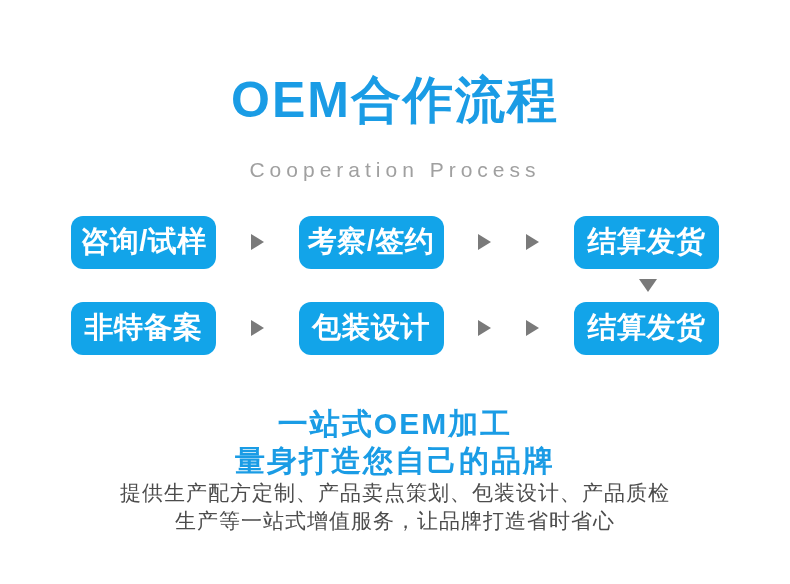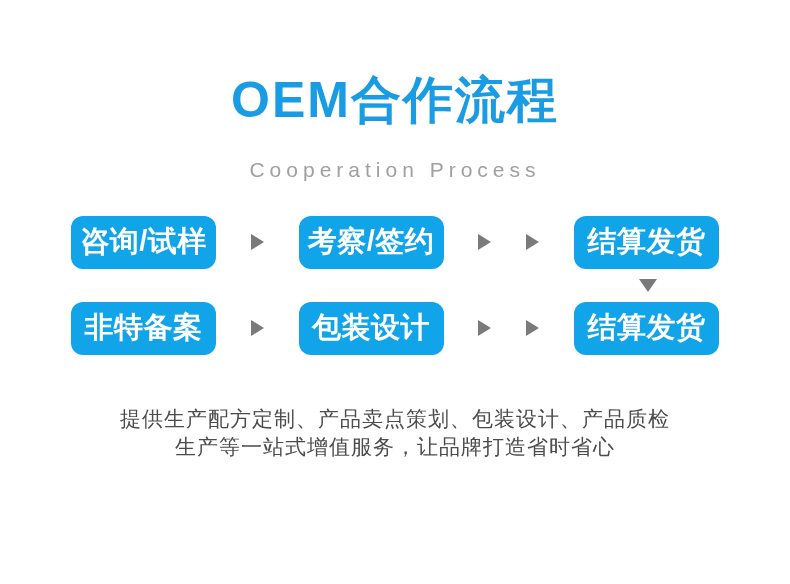--- a/index.html
+++ b/index.html
@@ -120,20 +120,22 @@
       <div class="arrow-right"></div>
       <div class="step-box">包装设计</div>
       <div class="arrow-right"></div>
       <div class="arrow-right"></div>
       <div class="step-box">结算发货</div>
     </div>
 
   </div>
 
   <div class="tagline">
+    <div>一站式OEM加工</div>
+    <div>量身打造您自己的品牌</div>
   </div>
 
   <div class="description">
     <div>提供生产配方定制、产品卖点策划、包装设计、产品质检</div>
     <div>生产等一站式增值服务，让品牌打造省时省心</div>
   </div>
 
 </div>
 
 </body></html>

